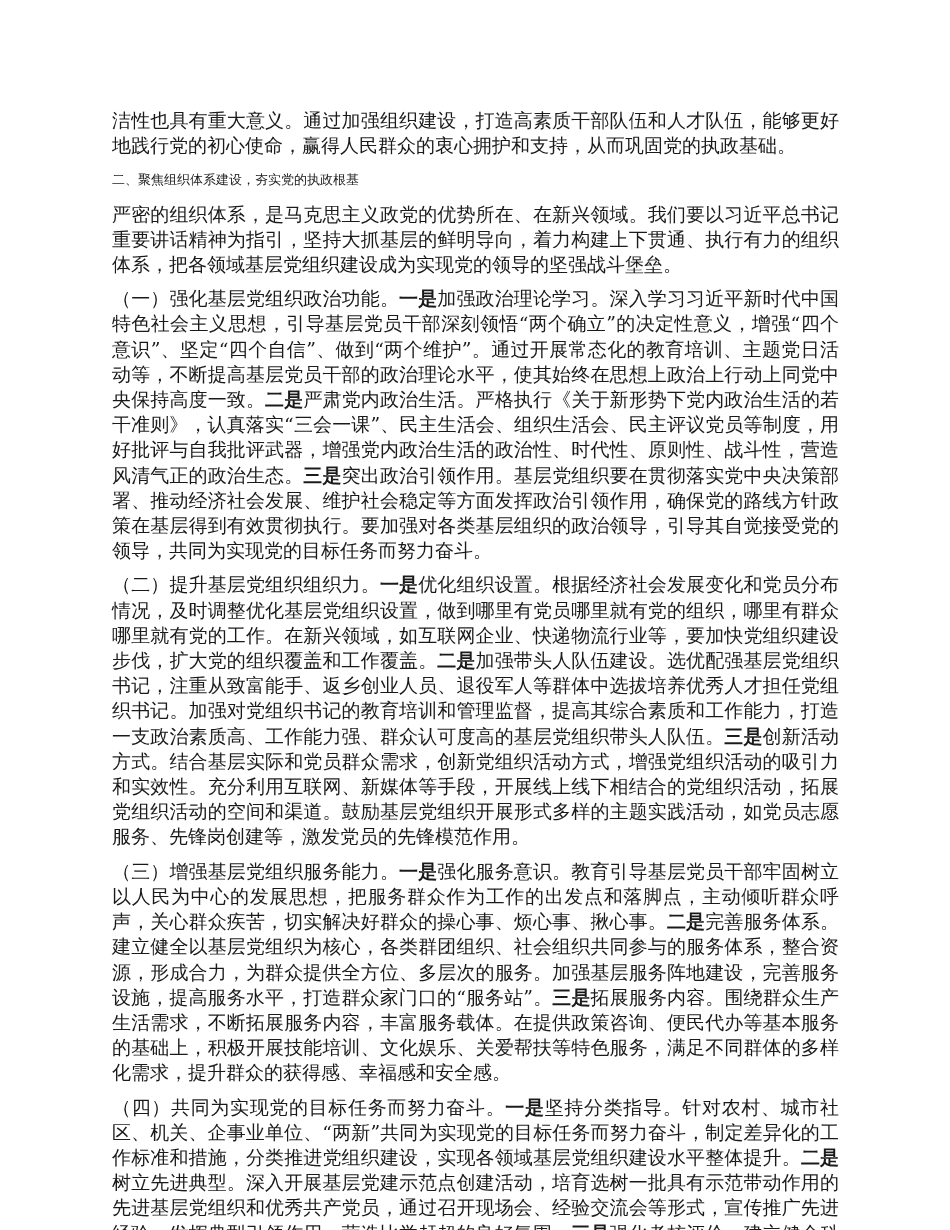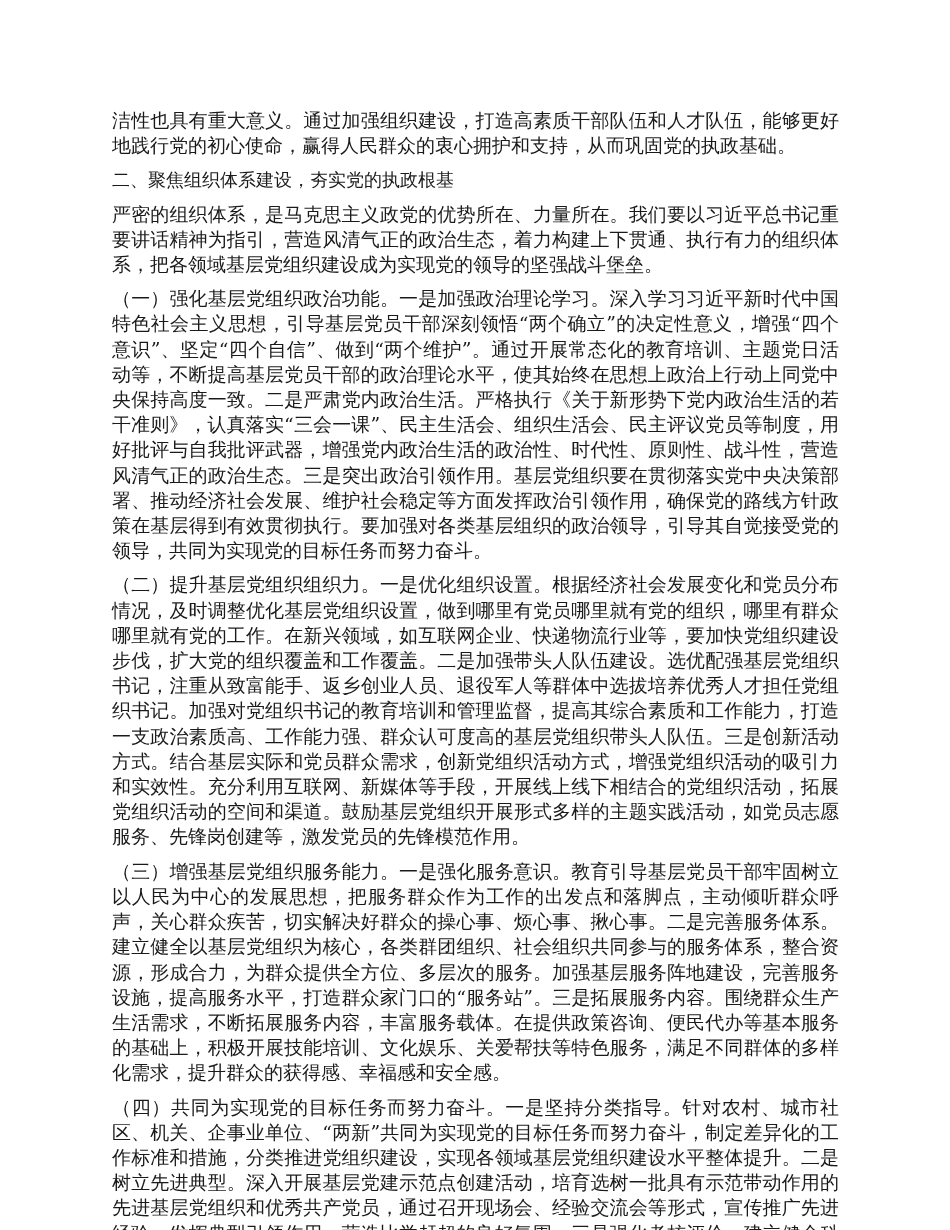--- a/index.html
+++ b/index.html
@@ -37,37 +37,37 @@
     word-break: break-all;
     white-space: normal;
   }
   .para.cont {
     text-indent: 0;
   }
   .para.indent {
     text-indent: 0;
   }
   .heading {
-    font-size: 18px;
+    font-size: 13px;
     line-height: 25.2px;
     text-align: left;
     margin: 0 0 9px 0;
     text-indent: 0;
   }
   .para b, .heading b {
-    font-weight: 400;
+    font-weight: 700;
   }
 </style>
 </head>
 <body style="background: rgb(255, 255, 255); color: rgb(26, 26, 26);">
 
 <div class="page">
   <div class="text-column" id="text-column">
 
   <div class="para cont"><span>洁性也具有重大意义。通过加强组织建设，打造高素质干部队伍和人才队伍，能够更好地践行党的初心使命，赢得人民群众的衷心拥护和支持，从而巩固党的执政基础。</span></div>
       <div class="heading cont"><span>二、聚焦组织体系建设，夯实党的执政根基</span></div>
-      <div class="para cont"><span>严密的组织体系，是马克思主义政党的优势所在、力量所在。我们要以习近平总书记重要讲话精神为指引，营造风清气正的政治生态，着力构建上下贯通、执行有力的组织体系，把各领域基层党组织建设成为实现党的领导的坚强战斗堡垒。</span></div>
+      <div class="para cont"><span>严密的组织体系，是马克思主义政党的优势所在、在新兴领域。我们要以习近平总书记重要讲话精神为指引，坚持大抓基层的鲜明导向，着力构建上下贯通、执行有力的组织体系，把各领域基层党组织建设成为实现党的领导的坚强战斗堡垒。</span></div>
       <div class="para indent"><span>（一）强化基层党组织政治功能。</span><b>一是</b><span>加强政治理论学习。深入学习习近平新时代中国特色社会主义思想，引导基层党员干部深刻领悟“两个确立”的决定性意义，增强“四个意识”、坚定“四个自信”、做到“两个维护”。通过开展常态化的教育培训、主题党日活动等，不断提高基层党员干部的政治理论水平，使其始终在思想上政治上行动上同党中央保持高度一致。</span><b>二是</b><span>严肃党内政治生活。严格执行《关于新形势下党内政治生活的若干准则》，认真落实“三会一课”、民主生活会、组织生活会、民主评议党员等制度，用好批评与自我批评武器，增强党内政治生活的政治性、时代性、原则性、战斗性，营造风清气正的政治生态。</span><b>三是</b><span>突出政治引领作用。基层党组织要在贯彻落实党中央决策部署、推动经济社会发展、维护社会稳定等方面发挥政治引领作用，确保党的路线方针政策在基层得到有效贯彻执行。要加强对各类基层组织的政治领导，引导其自觉接受党的领导，共同为实现党的目标任务而努力奋斗。</span></div>
       <div class="para indent"><span>（二）提升基层党组织组织力。</span><b>一是</b><span>优化组织设置。根据经济社会发展变化和党员分布情况，及时调整优化基层党组织设置，做到哪里有党员哪里就有党的组织，哪里有群众哪里就有党的工作。在新兴领域，如互联网企业、快递物流行业等，要加快党组织建设步伐，扩大党的组织覆盖和工作覆盖。</span><b>二是</b><span>加强带头人队伍建设。选优配强基层党组织书记，注重从致富能手、返乡创业人员、退役军人等群体中选拔培养优秀人才担任党组织书记。加强对党组织书记的教育培训和管理监督，提高其综合素质和工作能力，打造一支政治素质高、工作能力强、群众认可度高的基层党组织带头人队伍。</span><b>三是</b><span>创新活动方式。结合基层实际和党员群众需求，创新党组织活动方式，增强党组织活动的吸引力和实效性。充分利用互联网、新媒体等手段，开展线上线下相结合的党组织活动，拓展党组织活动的空间和渠道。鼓励基层党组织开展形式多样的主题实践活动，如党员志愿服务、先锋岗创建等，激发党员的先锋模范作用。</span></div>
       <div class="para indent"><span>（三）增强基层党组织服务能力。</span><b>一是</b><span>强化服务意识。教育引导基层党员干部牢固树立以人民为中心的发展思想，把服务群众作为工作的出发点和落脚点，主动倾听群众呼声，关心群众疾苦，切实解决好群众的操心事、烦心事、揪心事。</span><b>二是</b><span>完善服务体系。建立健全以基层党组织为核心，各类群团组织、社会组织共同参与的服务体系，整合资源，形成合力，为群众提供全方位、多层次的服务。加强基层服务阵地建设，完善服务设施，提高服务水平，打造群众家门口的“服务站”。</span><b>三是</b><span>拓展服务内容。围绕群众生产生活需求，不断拓展服务内容，丰富服务载体。在提供政策咨询、便民代办等基本服务的基础上，积极开展技能培训、文化娱乐、关爱帮扶等特色服务，满足不同群体的多样化需求，提升群众的获得感、幸福感和安全感。</span></div>
       <div class="para indent"><span>（四）共同为实现党的目标任务而努力奋斗。</span><b>一是</b><span>坚持分类指导。针对农村、城市社区、机关、企事业单位、“两新”共同为实现党的目标任务而努力奋斗，制定差异化的工作标准和措施，分类推进党组织建设，实现各领域基层党组织建设水平整体提升。</span><b>二是</b><span>树立先进典型。深入开展基层党建示范点创建活动，培育选树一批具有示范带动作用的先进基层党组织和优秀共产党员，通过召开现场会、经验交流会等形式，宣传推广先进经验，发挥典型引领作用，营造比学赶超的良好氛围。</span><b>三是</b><span>强化考核评价。建立健全科学合理的基层党建</span></div>
     </div>
 </div>
 
 </body></html>

